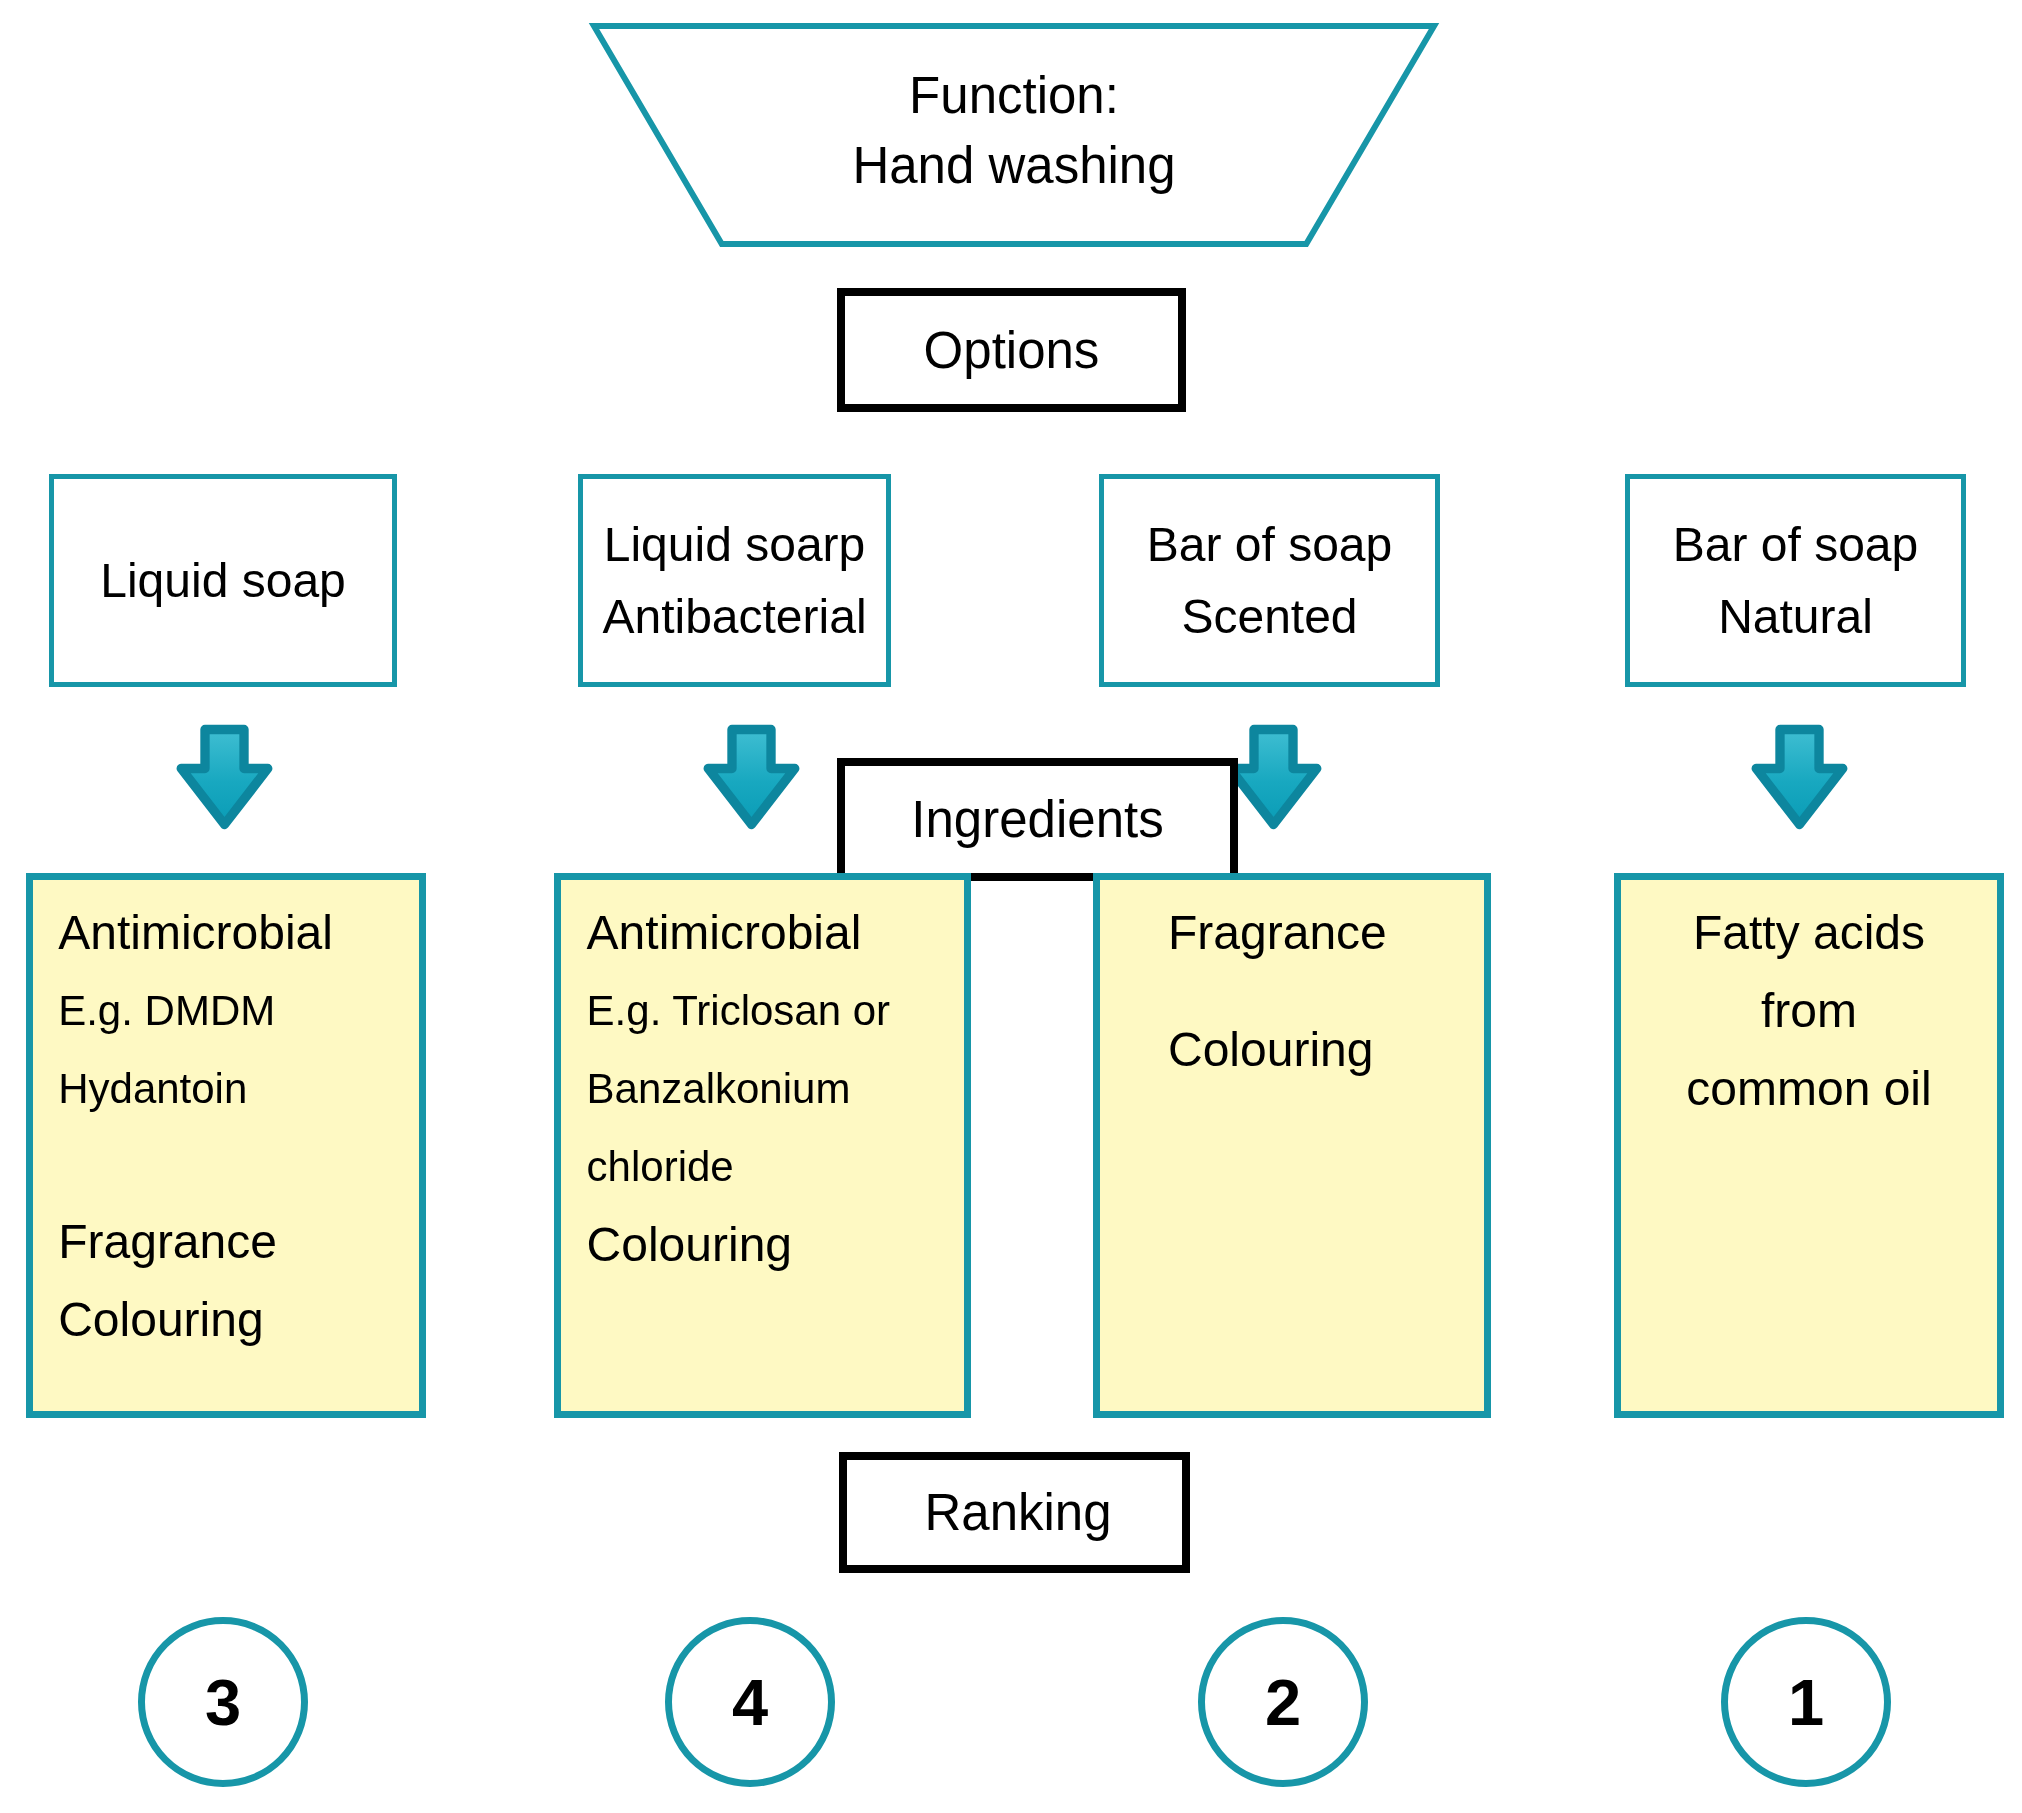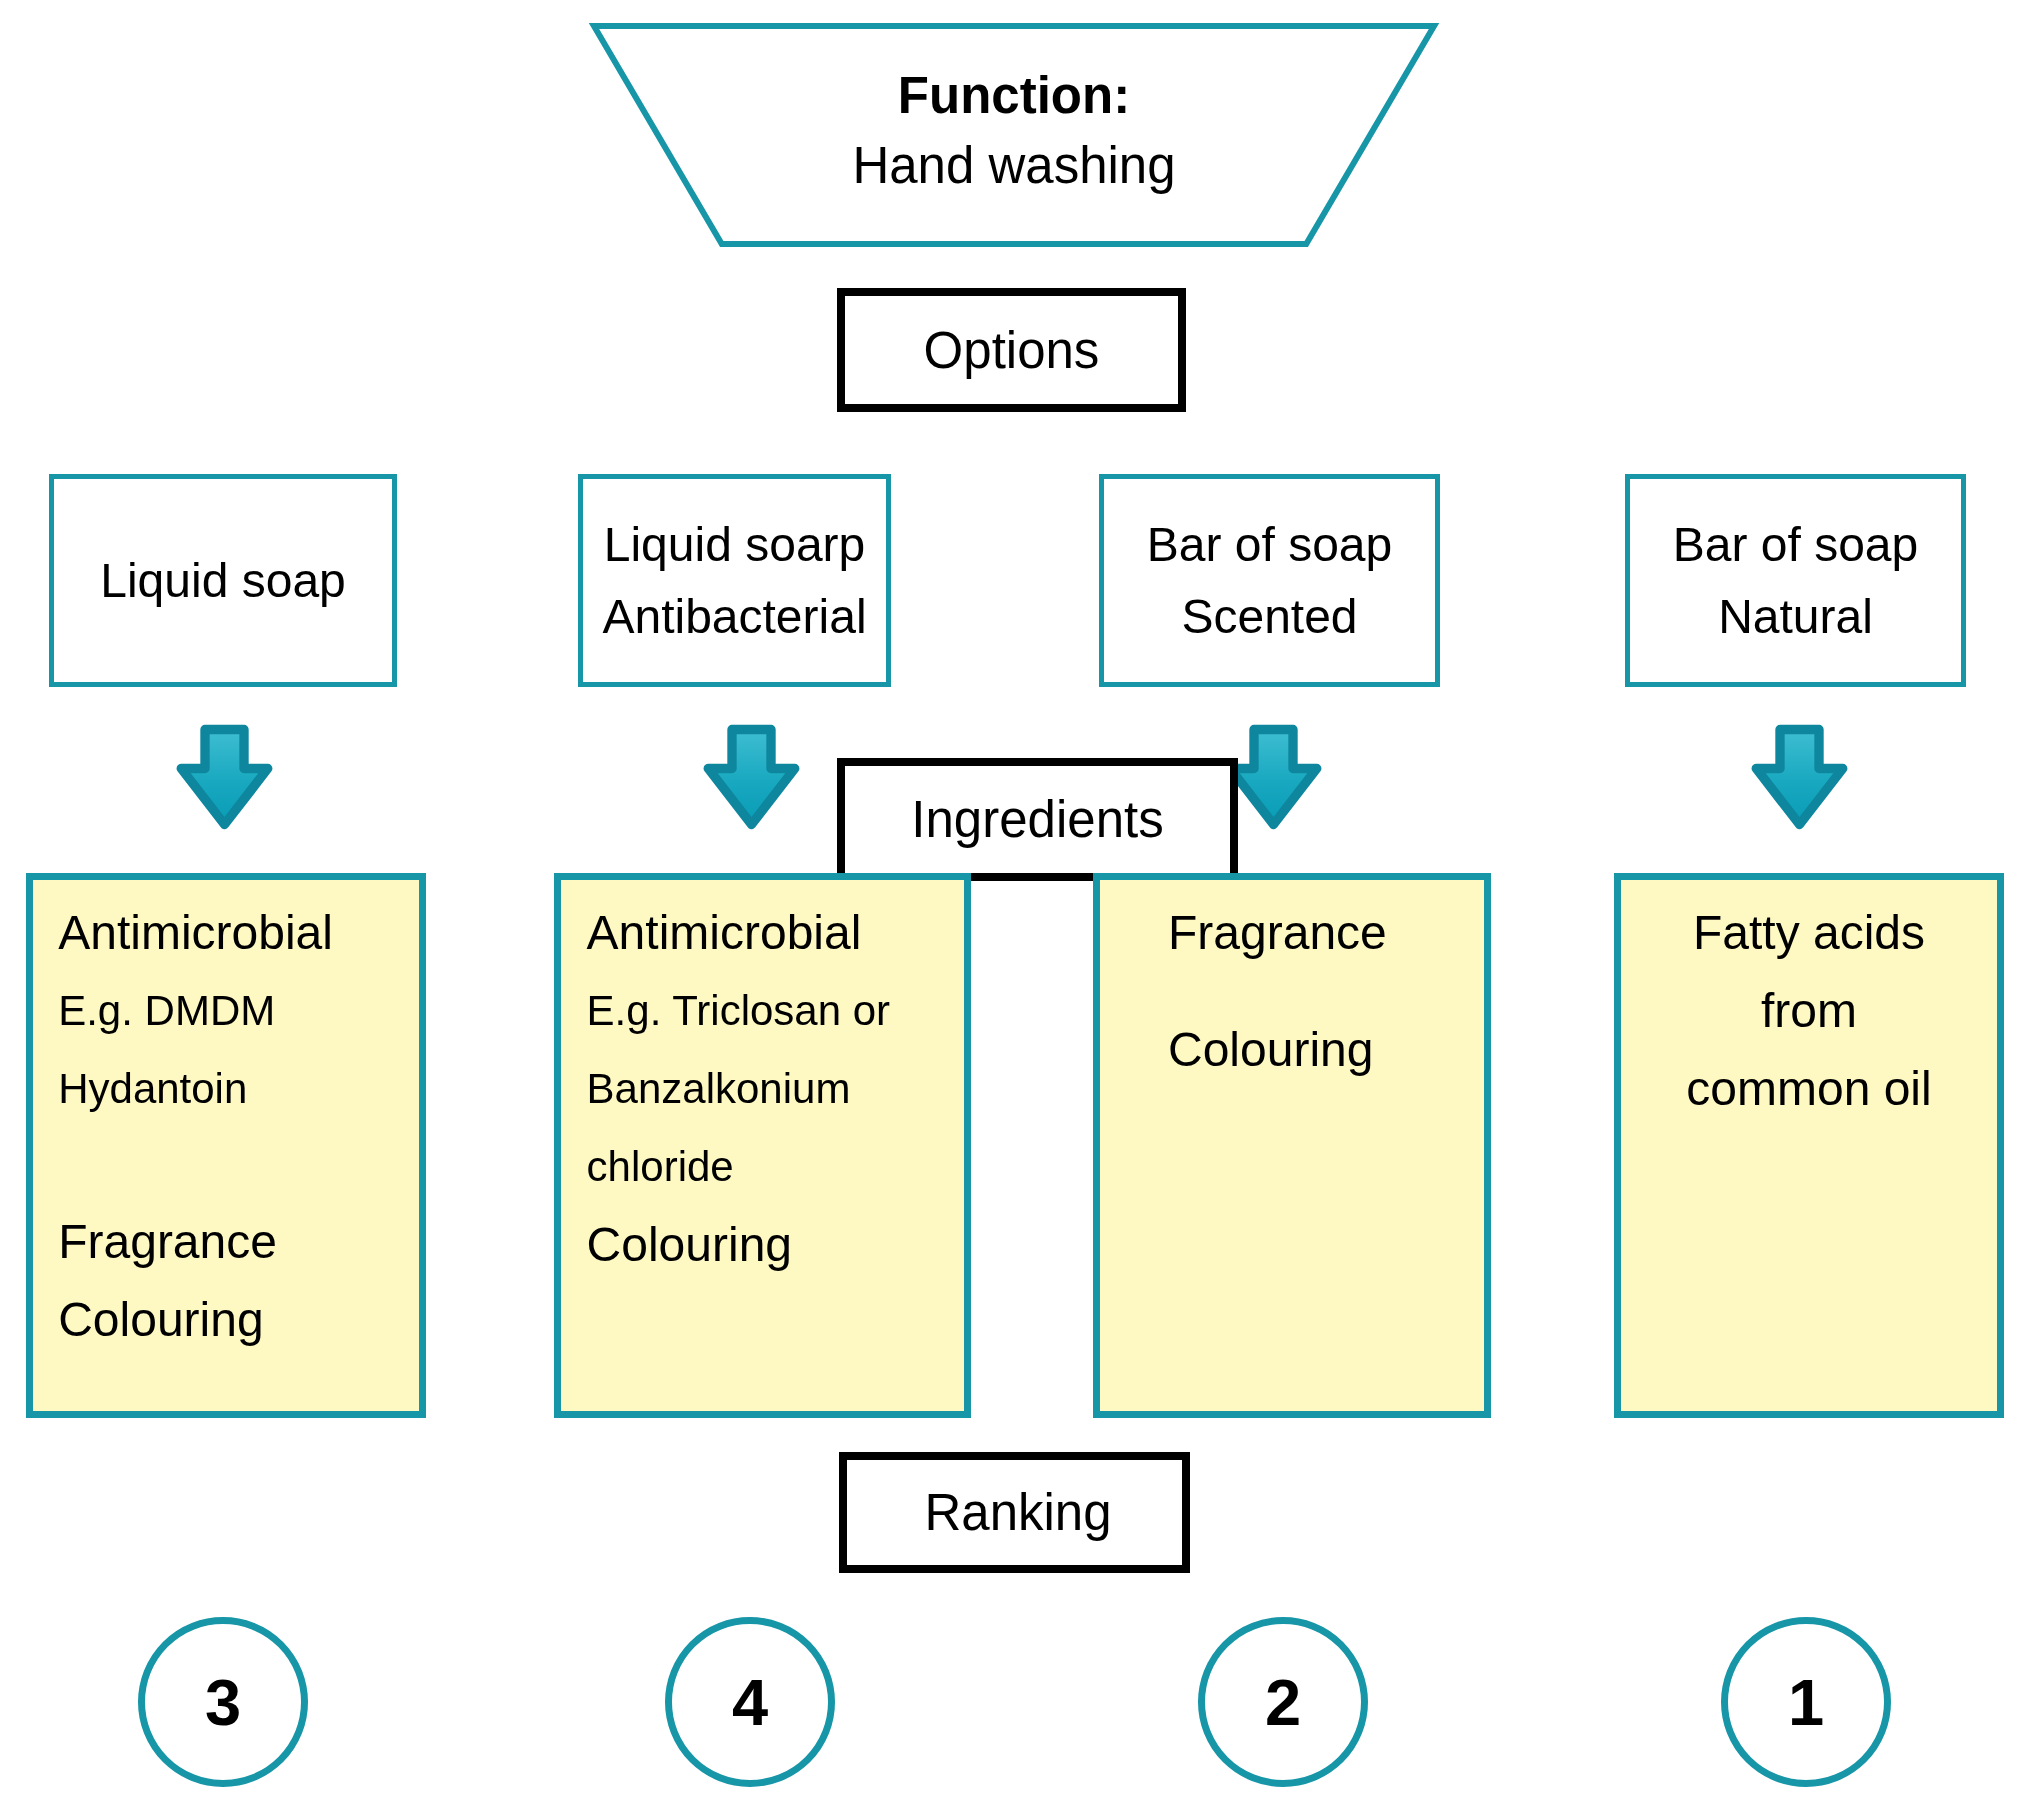--- a/index.html
+++ b/index.html
@@ -19,21 +19,21 @@
   .abs{position:absolute;box-sizing:border-box;}
 
   
   .trap-wrap{left:588px;top:19px;width:852px;height:232px;}
   .trap-wrap svg{position:absolute;left:0;top:0;}
   .trap-text{
     position:absolute;inset:0;
     display:flex;flex-direction:column;align-items:center;justify-content:center;
     font-size:51px;line-height:70px;text-align:center;padding-bottom:8.5px;
   }
-  .trap-title{font-weight:bold;}
+  .trap-title{font-weight:normal;}
 
   
   .black-box{
     border:8.5px solid #000;background:#fff;
     display:flex;align-items:center;justify-content:center;
     font-size:51px;
   }
   .options-box{left:837px;top:288px;width:349px;height:124px;}
   .ingredients-box{left:837px;top:758px;width:401px;height:123px;}
   .ranking-box{left:839px;top:1452px;width:351px;height:121px;padding-left:7px;}

